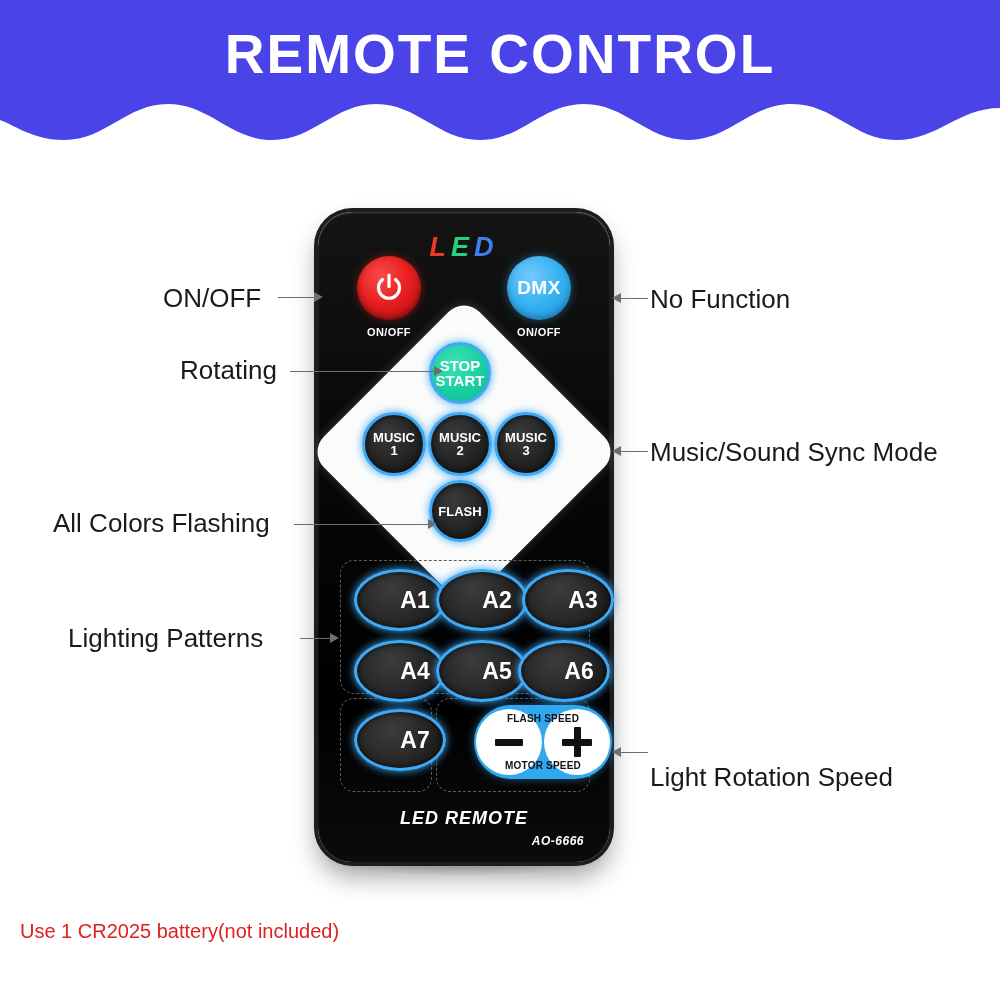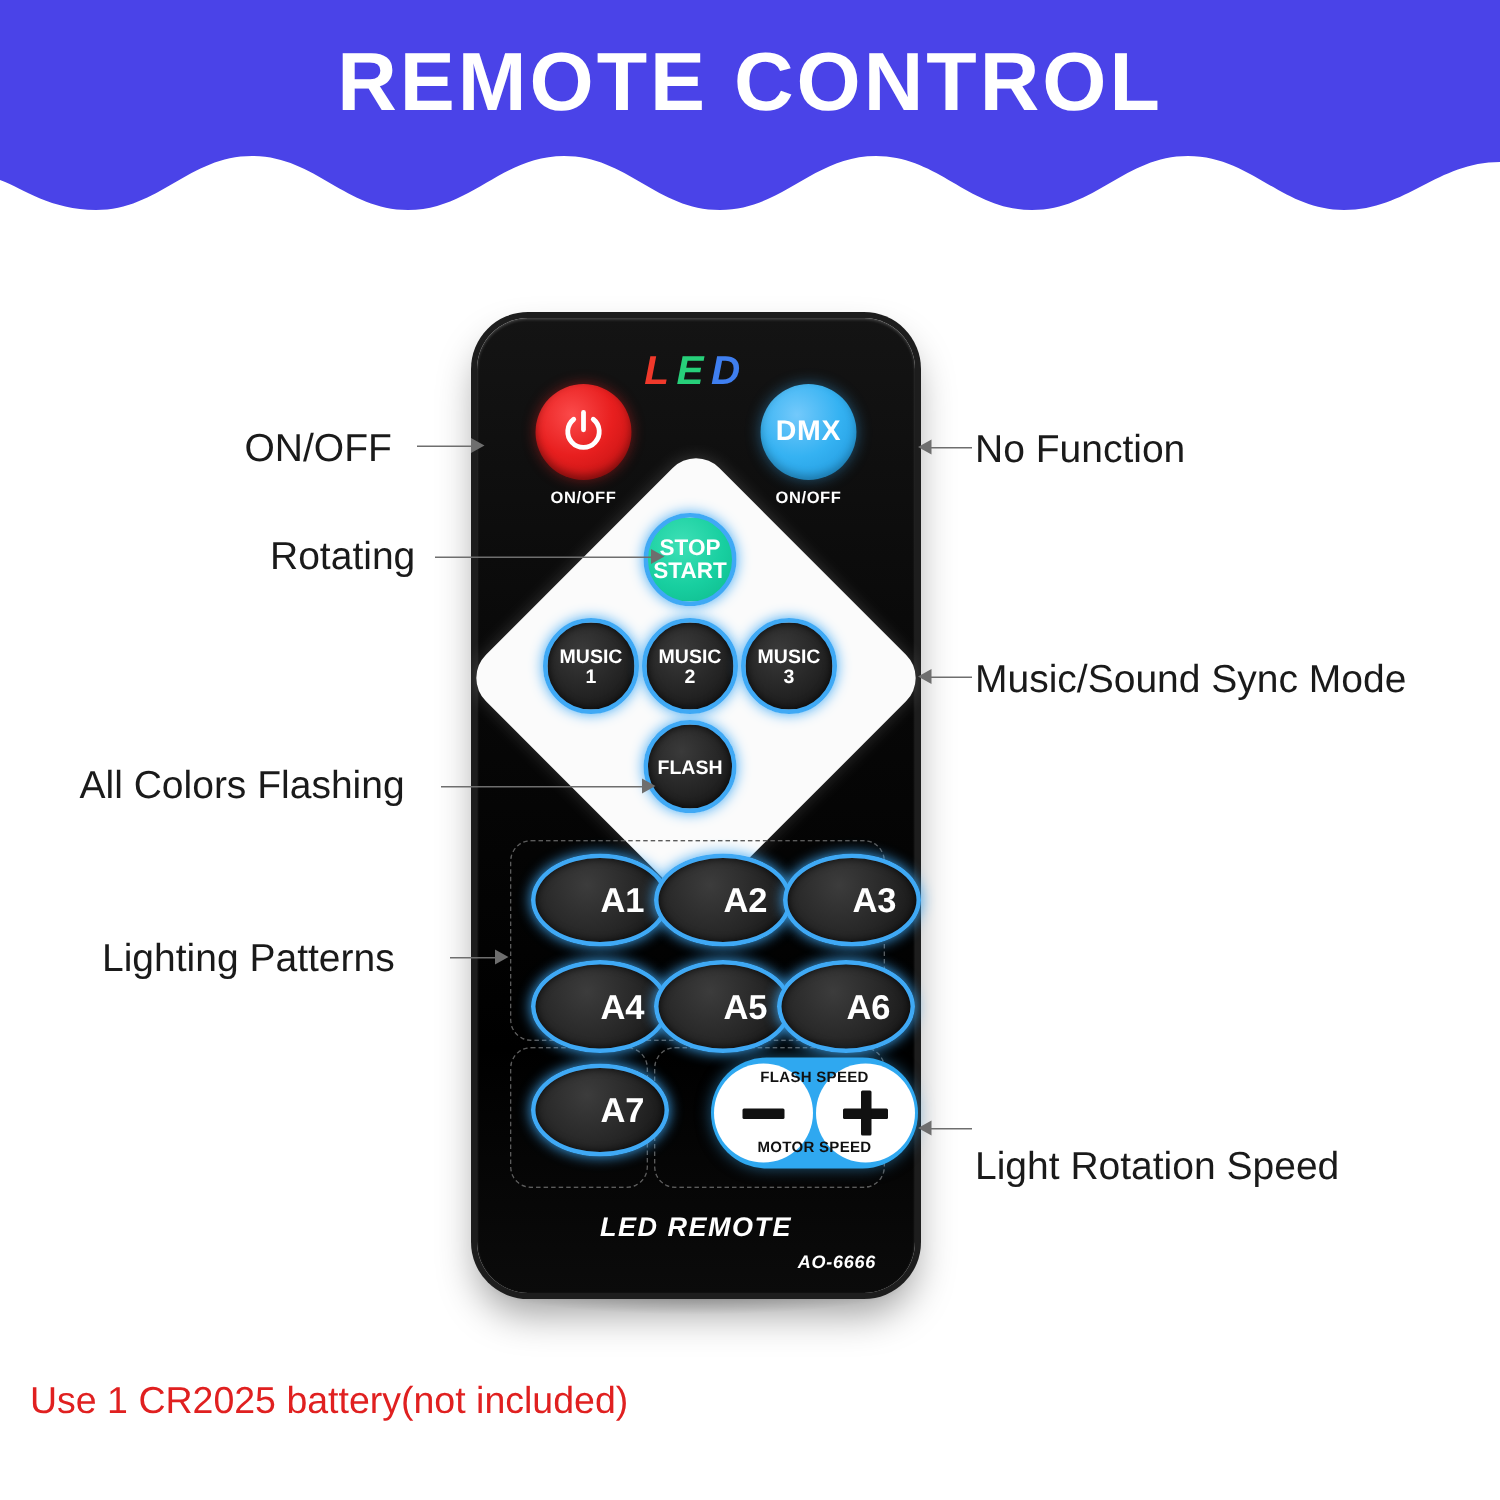--- a/index.html
+++ b/index.html
@@ -309,21 +309,21 @@
   }
   .arrow-right { border-left: 9px solid #6e6e6e; }
   .arrow-left  { border-right: 9px solid #6e6e6e; }
 
   
   #battery-note {
     position: absolute;
     left: 20px;
     top: 920px;
     color: #e02020;
-    font-size: 25px;
+    font-size: 20px;
     font-family: "Liberation Sans", sans-serif;
     white-space: nowrap;
   }
 </style>
 </head>
 <body>
 
 <div id="stage">
 
   <div id="header-banner">

